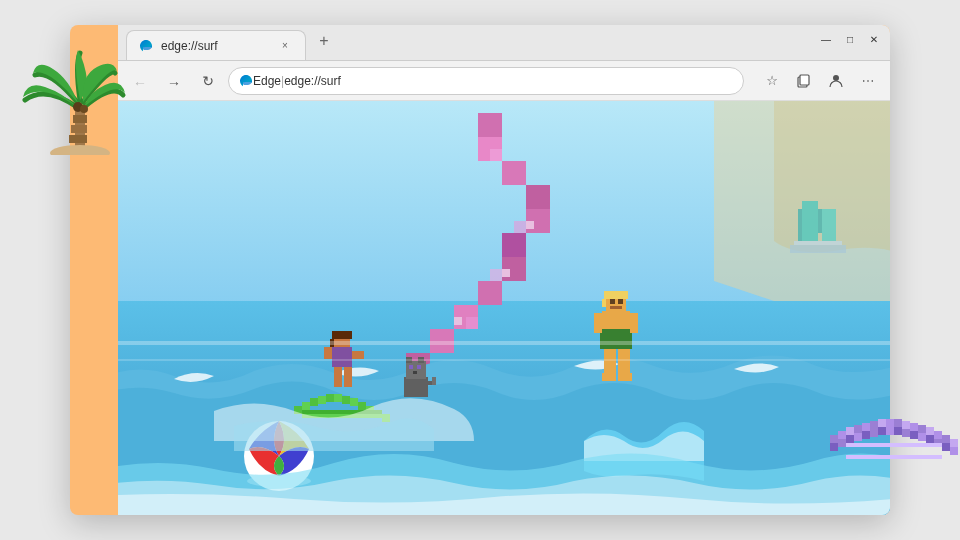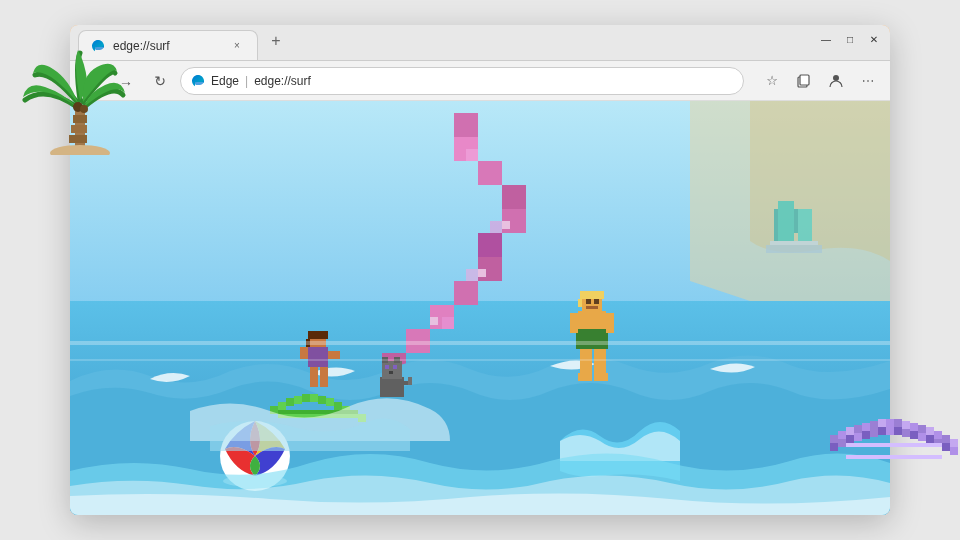--- a/index.html
+++ b/index.html
@@ -46,20 +46,21 @@
       top: 0;
       left: 0;
       right: 0;
       bottom: 0;
       background: #fdba74;
       border-radius: 8px;
       box-shadow: 0 8px 32px rgba(0,0,0,0.22);
       display: flex;
       flex-direction: column;
       overflow: hidden;
+      padding-left: 48px;
     }
 
     
     .title-bar {
       background: #e8e8e8;
       height: 36px;
       display: flex;
       align-items: flex-end;
       padding: 0 8px;
       border-bottom: 1px solid #ccc;
@@ -166,21 +167,20 @@
 
     .address-input-wrapper {
       flex: 1;
       height: 28px;
       background: white;
       border: 1px solid #ccc;
       border-radius: 14px;
       display: flex;
       align-items: center;
       padding: 0 10px;
-      gap: 6px;
     }
 
     .edge-logo-small {
       width: 14px;
       height: 14px;
       display: flex;
       align-items: center;
     }
 
     .address-brand {

